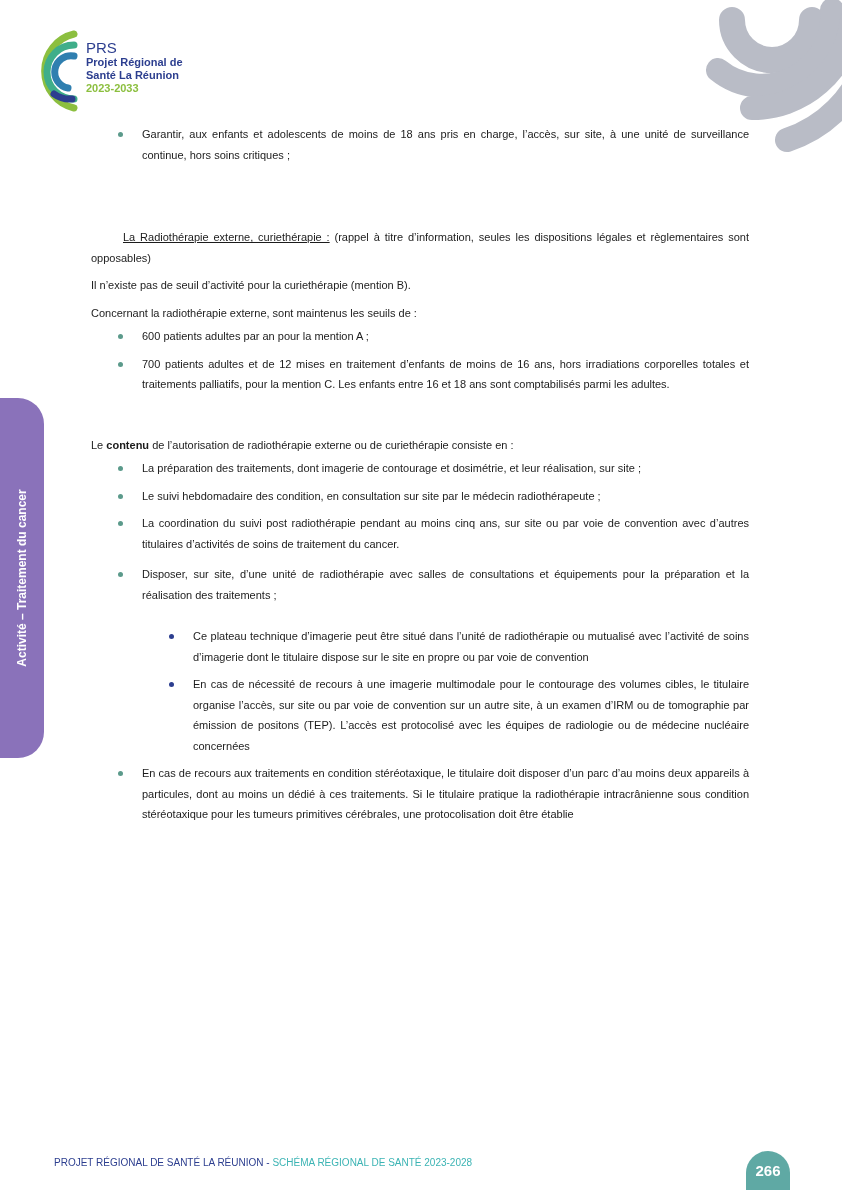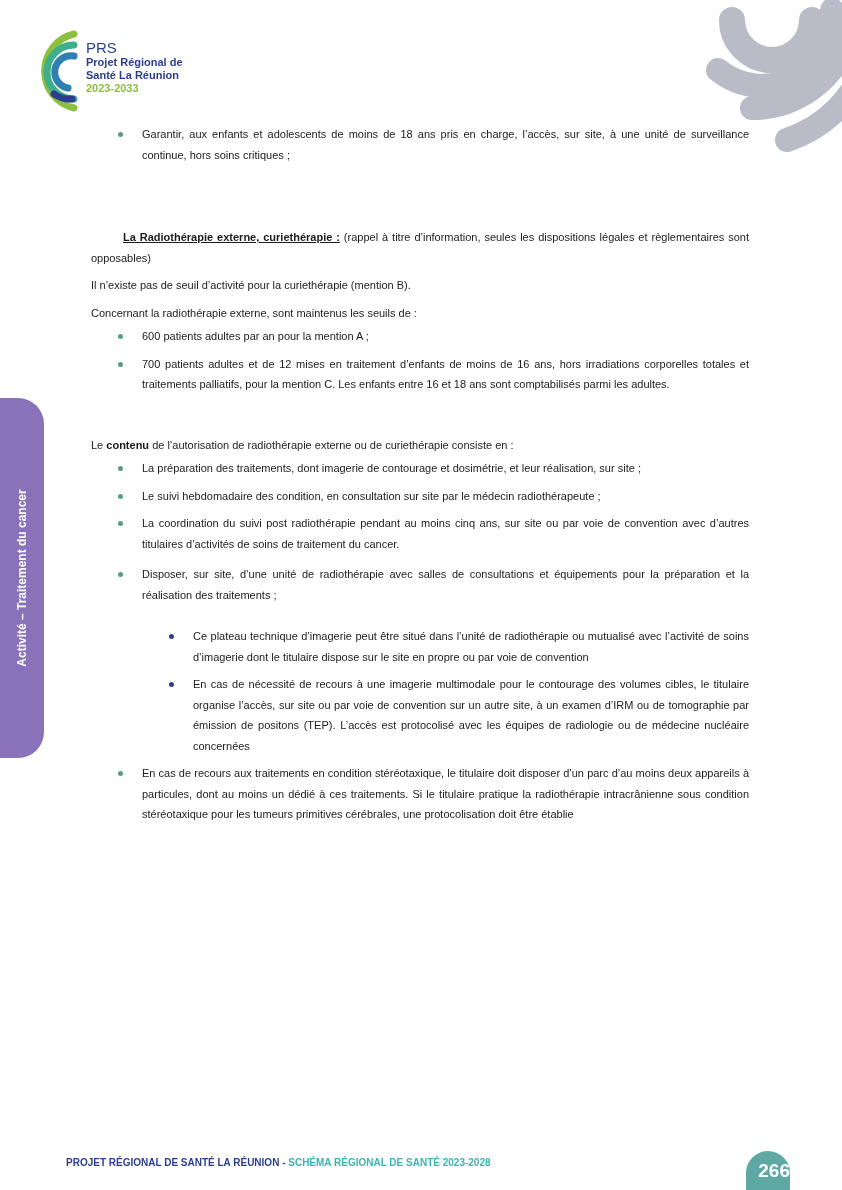--- a/index.html
+++ b/index.html
@@ -33,30 +33,30 @@
   li { position: relative; padding-left: 51px; }
   li::before {
     content: ""; position: absolute; left: 27px; top: 8px;
     width: 5px; height: 5px; border-radius: 50%; background: #5b9a8b;
   }
   li.sub { padding-left: 102px; }
   li.sub::before { left: 78px; background: #2c3e8f; }
   .gap-s { height: 7px; }
   .gap-l { height: 55px; }
   .gap-m { height: 40px; }
-  .u { font-weight: bold; text-decoration: underline; padding-left: 32px; }
+  .u { font-weight: normal; text-decoration: underline; padding-left: 32px; }
   .footer {
-    position: absolute; left: 66px; top: 1157px; font-size: 10px; font-weight: bold;
+    position: absolute; left: 54px; top: 1157px; font-size: 10px; font-weight: normal;
   }
   .footer .f1 { color: #2c3e8f; }
   .footer .f2 { color: #3cb4b4; }
   .page-num {
     position: absolute; left: 746px; top: 1151px; width: 44px; height: 39px;
     background: #5fa9a4; border-radius: 22px 22px 0 0; color: #fff;
-    font-weight: bold; font-size: 19px; text-align: right; line-height: 40px;
+    font-weight: bold; font-size: 15px; text-align: center; line-height: 40px;
   }
 </style>
 </head>
 <body>
 
 <div class="logo">
   <svg width="60" height="82" viewBox="0 0 60 82">
     <path d="M50 4 A38 38 0 0 0 50 78" fill="none" stroke="#8cbf3f" stroke-width="7" stroke-linecap="round"></path>
     <path d="M50 15 A27 27 0 0 0 50 69" fill="none" stroke="#3fae8a" stroke-width="7" stroke-linecap="round"></path>
     <path d="M50 26 A16 16 0 0 0 44 58" fill="none" stroke="#2f7fb0" stroke-width="7" stroke-linecap="round"></path>

